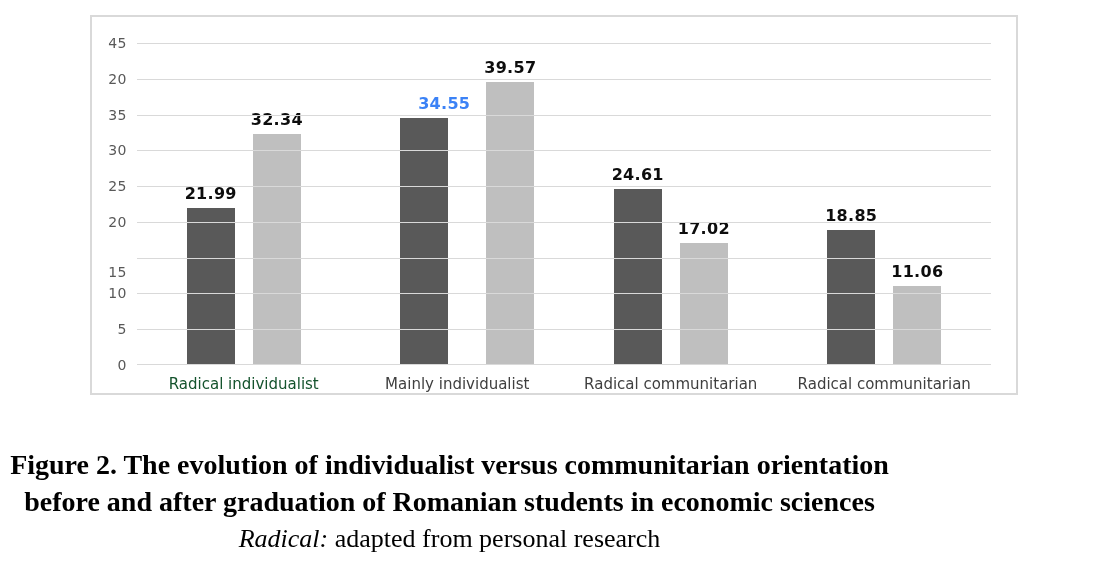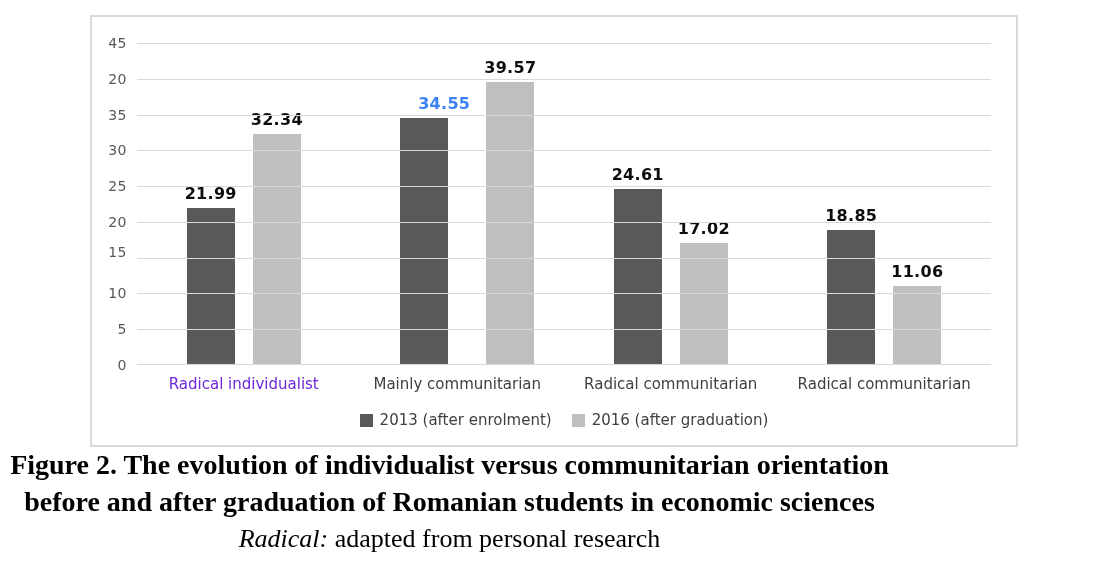--- a/index.html
+++ b/index.html
@@ -47,21 +47,21 @@
 </style>
 </head>
 <body>
 
 <div class="chart-box">
   <div class="plot-row">
     <div class="y-axis" id="y-axis">
         <div class="y-tick" style="top: 322px;">0</div>
         <div class="y-tick" style="top: 286.222px;">5</div>
         <div class="y-tick" style="top: 250.444px;">10</div>
-        <div class="y-tick" style="top: 209px;">15</div>
+        <div class="y-tick" style="top: 229px;">15</div>
         <div class="y-tick" style="top: 178.889px;">20</div>
         <div class="y-tick" style="top: 143.111px;">25</div>
         <div class="y-tick" style="top: 107.333px;">30</div>
         <div class="y-tick" style="top: 71.5556px;">35</div>
         <div class="y-tick" style="top: 35.7778px;">20</div>
         <div class="y-tick" style="top: 0px;">45</div>
       </div>
     <div class="plot" id="plot">
       <div class="groups" id="groups">
           <div class="group">
@@ -111,34 +111,24 @@
         <div class="gridline" style="top: 214.667px; background: rgb(217, 217, 217);"></div>
         <div class="gridline" style="top: 178.889px; background: rgb(217, 217, 217);"></div>
         <div class="gridline" style="top: 143.111px; background: rgb(217, 217, 217);"></div>
         <div class="gridline" style="top: 107.333px; background: rgb(217, 217, 217);"></div>
         <div class="gridline" style="top: 71.5556px; background: rgb(217, 217, 217);"></div>
         <div class="gridline" style="top: 35.7778px; background: rgb(217, 217, 217);"></div>
         <div class="gridline" style="top: 0px; background: rgb(217, 217, 217);"></div>
       </div>
   </div>
   <div class="cat-row" id="cat-row">
-      <div class="cat" style="color: #6d28d9;">Radical individualist</div>
-      <div class="cat" style="color: rgb(63, 63, 63);">Mainly communitarian</div>
+      <div class="cat" style="color: #14532d;">Radical individualist</div>
+      <div class="cat" style="color: rgb(63, 63, 63);">Mainly individualist</div>
       <div class="cat" style="color: rgb(63, 63, 63);">Radical communitarian</div>
       <div class="cat" style="color: rgb(63, 63, 63);">Radical communitarian</div>
-    </div>
-  <div class="legend" id="legend">
-      <div class="legend-item">
-        <div class="legend-swatch" style="background: rgb(89, 89, 89);"></div>
-        <div class="legend-text" style="color: rgb(63, 63, 63);">2013 (after enrolment)</div>
-      </div>
-      <div class="legend-item">
-        <div class="legend-swatch" style="background: rgb(191, 191, 191);"></div>
-        <div class="legend-text" style="color: rgb(63, 63, 63);">2016 (after graduation)</div>
-      </div>
     </div>
 </div>
 
 <div class="caption">
   <div class="caption-line">Figure 2. The evolution of individualist versus communitarian orientation</div>
   <div class="caption-line">before and after graduation of Romanian students in economic sciences</div>
   <div class="source-line">
     <span class="src-label">Radical:</span>
     <span> </span>
     <span>adapted from personal research</span>

